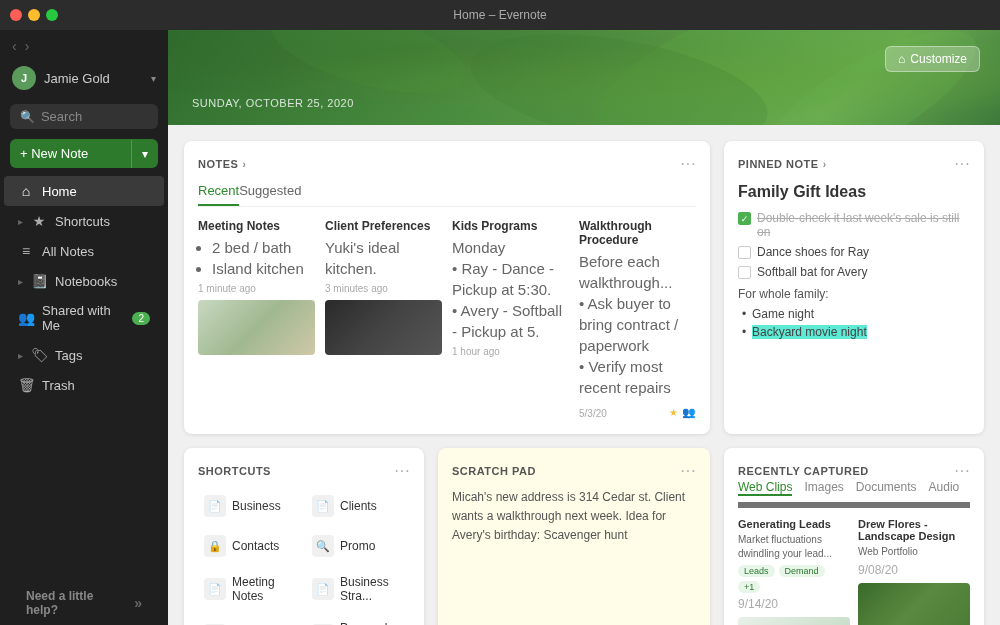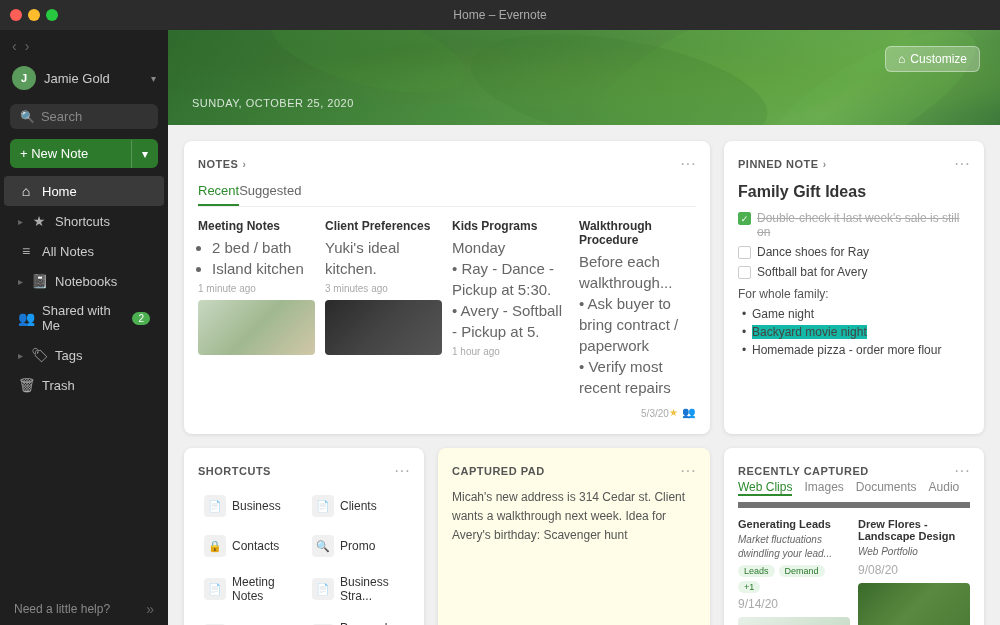--- a/index.html
+++ b/index.html
@@ -155,27 +155,28 @@
     .badge {
       background: #4CAF50;
       color: white;
       border-radius: 10px;
       font-size: 10px;
       padding: 1px 6px;
       margin-left: auto;
     }
     .sidebar-bottom {
       margin-top: auto;
-      padding: 8px 14px;
+      padding: 8px 26px;
       color: #888;
       font-size: 12px;
       cursor: pointer;
       display: flex;
       align-items: center;
       gap: 6px;
+      font-weight: bold;
     }
     .sidebar-collapse {
       margin-left: auto;
       color: #666;
       font-size: 14px;
     }
     
     .main-content {
       flex: 1;
       display: flex;
@@ -336,21 +337,21 @@
       height: 100%;
     }
     .thumb-kitchen {
       background: linear-gradient(135deg, #2a2a2a 0%, #444 50%, #555 100%);
       width: 100%;
       height: 100%;
     }
     .note-meta {
       display: flex;
       align-items: center;
-      justify-content: flex-end;
+      justify-content: space-between;
       margin-top: 4px;
     }
     .star-icon { color: #f0c040; font-size: 10px; }
     .share-icon { color: #aaa; font-size: 11px; }
     
     .pinned-card {
       width: 260px;
       background: white;
       border-radius: 8px;
       padding: 14px;
@@ -398,21 +399,21 @@
       font-size: 12px;
       color: #444;
       padding: 2px 0 2px 14px;
       position: relative;
     }
     .bullet-item::before {
       content: '•';
       position: absolute;
       left: 4px;
     }
-    .highlight { background: #14b8a6; }
+    .highlight { background: #5eead4; }
     
     .bottom-row {
       display: flex;
       gap: 14px;
     }
     
     .shortcuts-card {
       width: 240px;
       background: white;
       border-radius: 8px;
@@ -499,21 +500,20 @@
     .capture-item-title {
       font-size: 11px;
       font-weight: 600;
       color: #333;
       margin-bottom: 3px;
     }
     .capture-item-preview {
       font-size: 10px;
       color: #666;
       line-height: 1.4;
-      font-style: italic;
     }
     .capture-tags {
       display: flex;
       gap: 4px;
       margin-top: 4px;
       flex-wrap: wrap;
     }
     .capture-tag {
       background: #e8f5e9;
       color: #2d7a2d;
@@ -730,21 +730,20 @@
             <div class="checkbox"></div>
             <span>Dance shoes for Ray</span>
           </div>
           <div class="checklist-item">
             <div class="checkbox"></div>
             <span>Softball bat for Avery</span>
           </div>
           <div class="pinned-subtitle">For whole family:</div>
           <div class="bullet-item">Game night</div>
           <div class="bullet-item"><span class="highlight">Backyard movie night</span></div>
-          <div class="bullet-item">Homemade pizza - order more flour</div>
         </div>
       </div>
 
       <div class="bottom-row">
 
         <div class="shortcuts-card">
           <div class="section-title-row">
             <div class="card-title">SHORTCUTS</div>
             <span class="card-menu">···</span>
           </div>
@@ -787,21 +786,21 @@
             </div>
             <div class="shortcut-item">
               <div class="shortcut-icon">🔒</div>
               <span>Leads</span>
             </div>
           </div>
         </div>
 
         <div class="scratch-card">
           <div class="section-title-row">
-            <div class="card-title">CAPTURED PAD</div>
+            <div class="card-title">SCRATCH PAD</div>
             <span class="card-menu">···</span>
           </div>
           <div class="scratch-text">Micah's new address is 314 Cedar st. Client wants a walkthrough next week. Idea for Avery's birthday: Scavenger hunt</div>
         </div>
 
         <div class="captured-card">
           <div class="section-title-row">
             <div class="card-title">RECENTLY CAPTURED</div>
             <span class="card-menu">···</span>
           </div>

